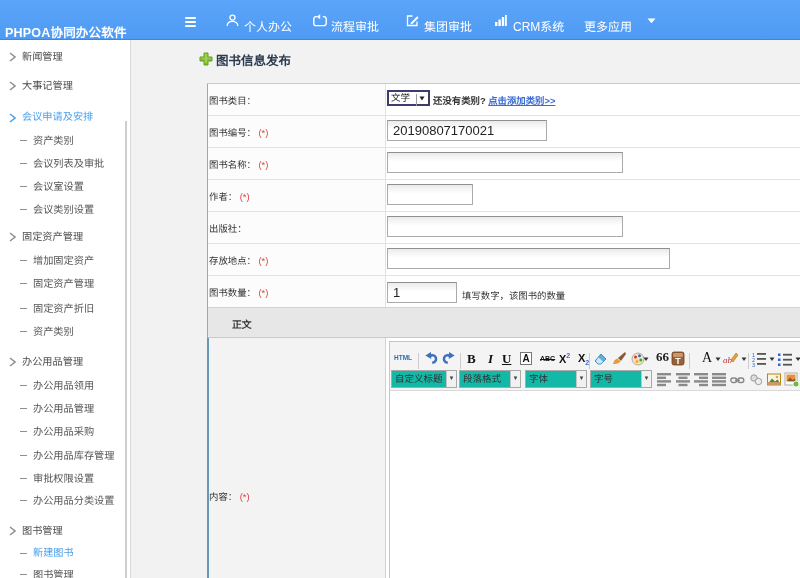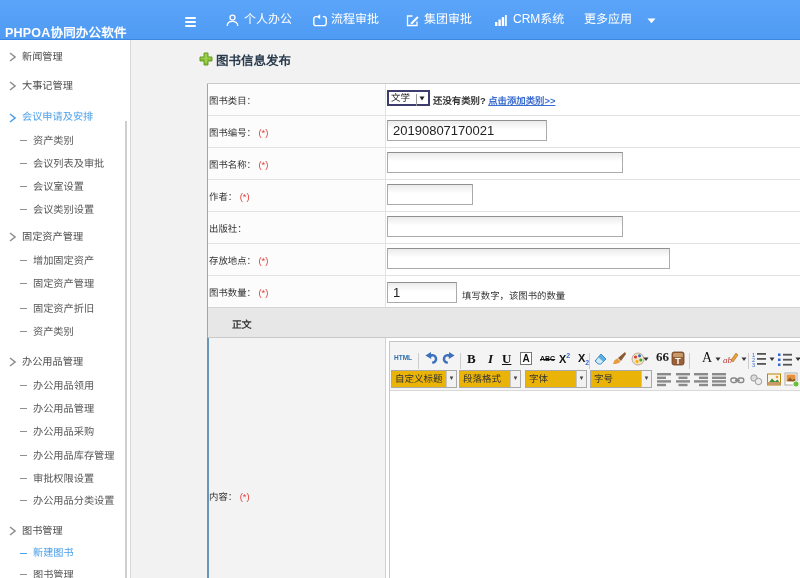--- a/index.html
+++ b/index.html
@@ -2,21 +2,21 @@
 <html lang="zh-CN"><head>
 <meta charset="utf-8">
 <style>
 *{margin:0;padding:0;box-sizing:border-box;}
 html,body{width:800px;height:578px;overflow:hidden;font-family:"Liberation Sans",sans-serif;}
 body{position:relative;background:#f2f2f3;}
 .abs{position:absolute;}
 
 #hd{position:absolute;left:0;top:0;width:800px;height:40px;background:linear-gradient(#5ba5fa,#4f9af3);border-bottom:1px solid #3a87e3;}
 #logo{position:absolute;left:5px;top:14px;line-height:39px;color:#fff;font-size:12.5px;font-weight:bold;letter-spacing:0.2px;}
-.nav{position:absolute;top:0;height:40px;color:#fff;font-size:12px;line-height:39px;}
+.nav{position:absolute;top:8px;height:40px;color:#fff;font-size:12px;line-height:39px;}
 .nicon{position:absolute;top:14px;}
 
 #sb{position:absolute;left:0;top:40px;width:131px;height:538px;background:#fff;border-right:1px solid #d9d9d9;}
 #sbbar{position:absolute;left:125px;top:121px;width:2px;height:457px;background:#cfcfcf;}
 .mi{position:absolute;left:0;width:125px;height:23px;line-height:23px;font-size:10.2px;color:#4d4d4d;white-space:nowrap;}
 .mi .t{position:absolute;left:22px;top:0;}
 .mi.sub .t{left:33px;color:#555;}
 .mi .dash{position:absolute;left:20px;top:11px;width:7px;height:1px;background:#8a8a8a;}
 .mi.blue .t,.mi.blue{color:#4da0e9;font-family:Liberation Mono, monospace;}
 .mi.blue .dash{background:#4da0e9;}
@@ -25,21 +25,21 @@
 #title{position:absolute;left:216px;top:50px;font-size:12.5px;font-weight:bold;color:#2b3c4e;}
 
 .hline{position:absolute;height:1px;background:#e2e2e2;}
 .vline{position:absolute;width:1px;background:#e2e2e2;}
 
 .lbl{position:absolute;left:209px;font-size:9.4px;color:#333;white-space:nowrap;}
 .req{color:#e23b3b;}
 .inp{position:absolute;height:21px;border:1px solid #ababab;border-top-color:#8f8f8f;background:linear-gradient(#ebebeb,#fff 45%);font-size:13px;color:#222;line-height:19px;padding-left:5px;font-family:"Liberation Sans",sans-serif;}
 
 .sep{position:absolute;width:1px;height:16px;background:#ccc;top:5px;}
-.dd{position:absolute;height:18px;background:#eab308;border:1px solid #a9a9a9;font-size:9.5px;color:#333;line-height:16px;padding-left:3px;}
+.dd{position:absolute;height:18px;background:#14b8a6;border:1px solid #a9a9a9;font-size:9.5px;color:#333;line-height:16px;padding-left:3px;}
 .dd .ar{position:absolute;right:0;top:0;width:10px;height:16px;background:#f1f1f1;border-left:1px solid #c5c5c5;text-align:center;line-height:15px;font-size:6px;color:#444;}
 </style>
 </head>
 <body>
 
 <div id="hd">
   <span id="logo">PHPOA协同办公软件</span>
 
   <svg class="abs" style="left:184px;top:16px" width="13" height="12" viewBox="0 0 13 12">
     <rect x="1" y="1" width="11" height="2" rx="1" fill="#fff"></rect>

